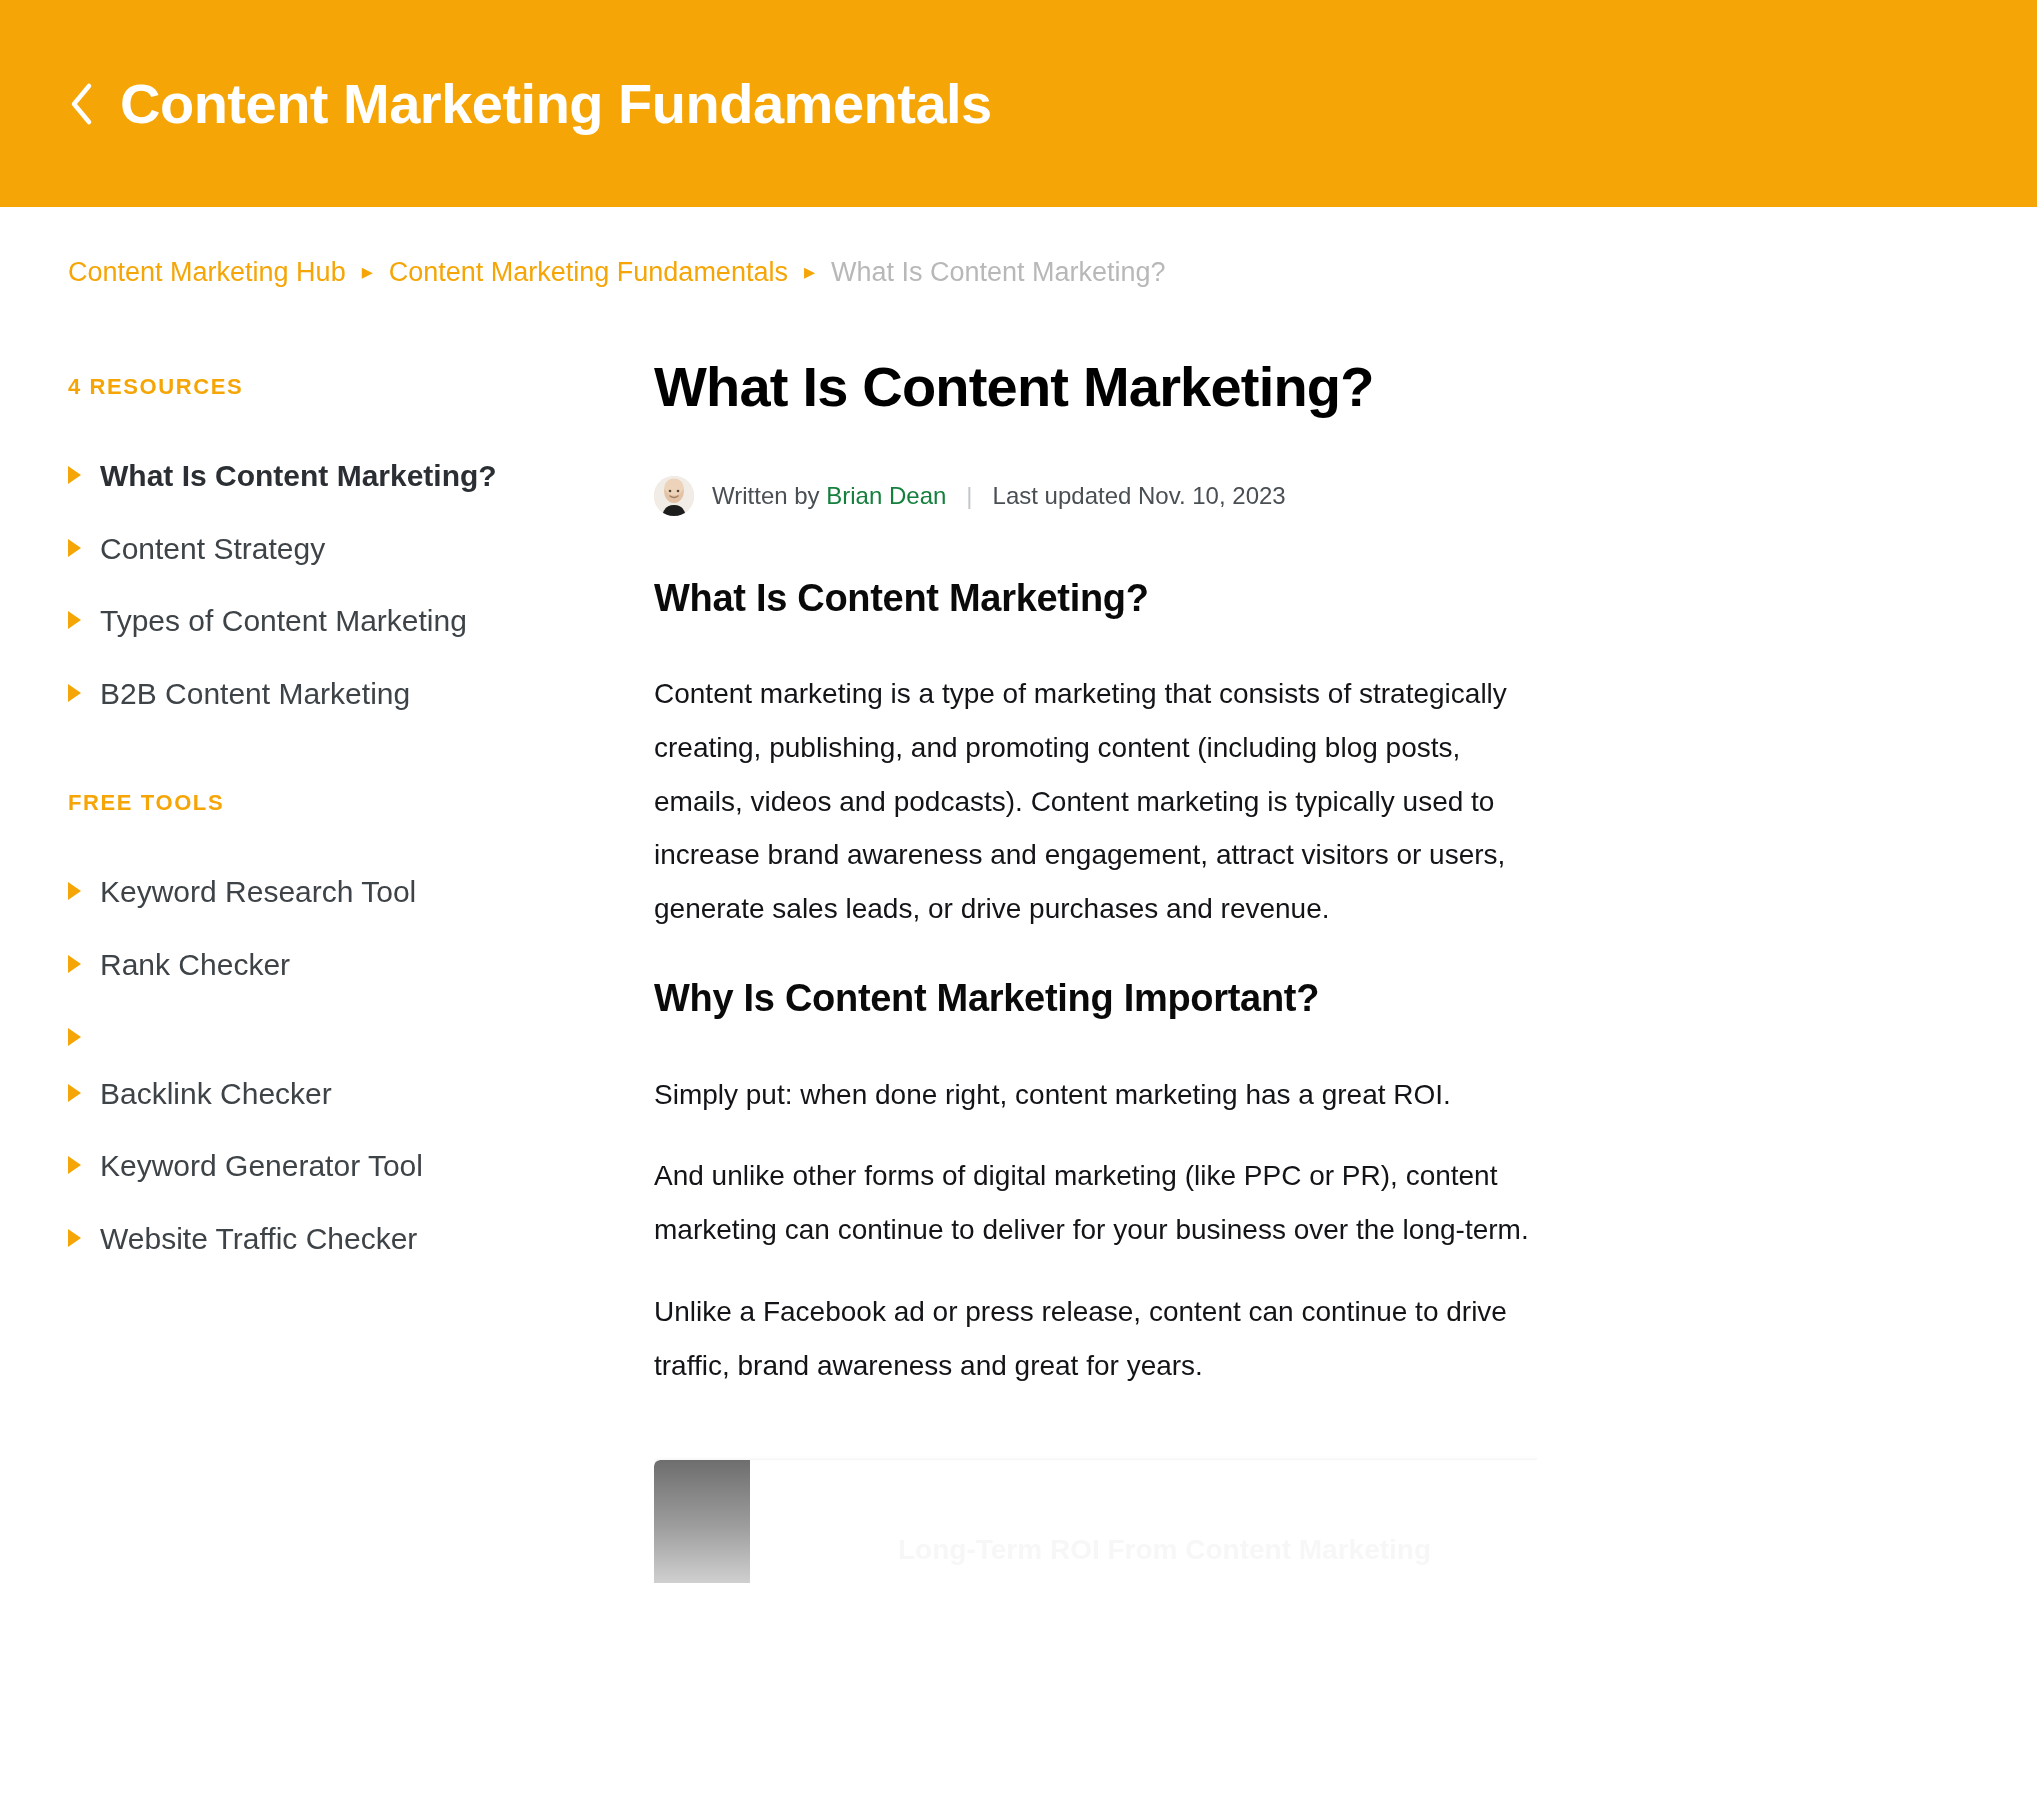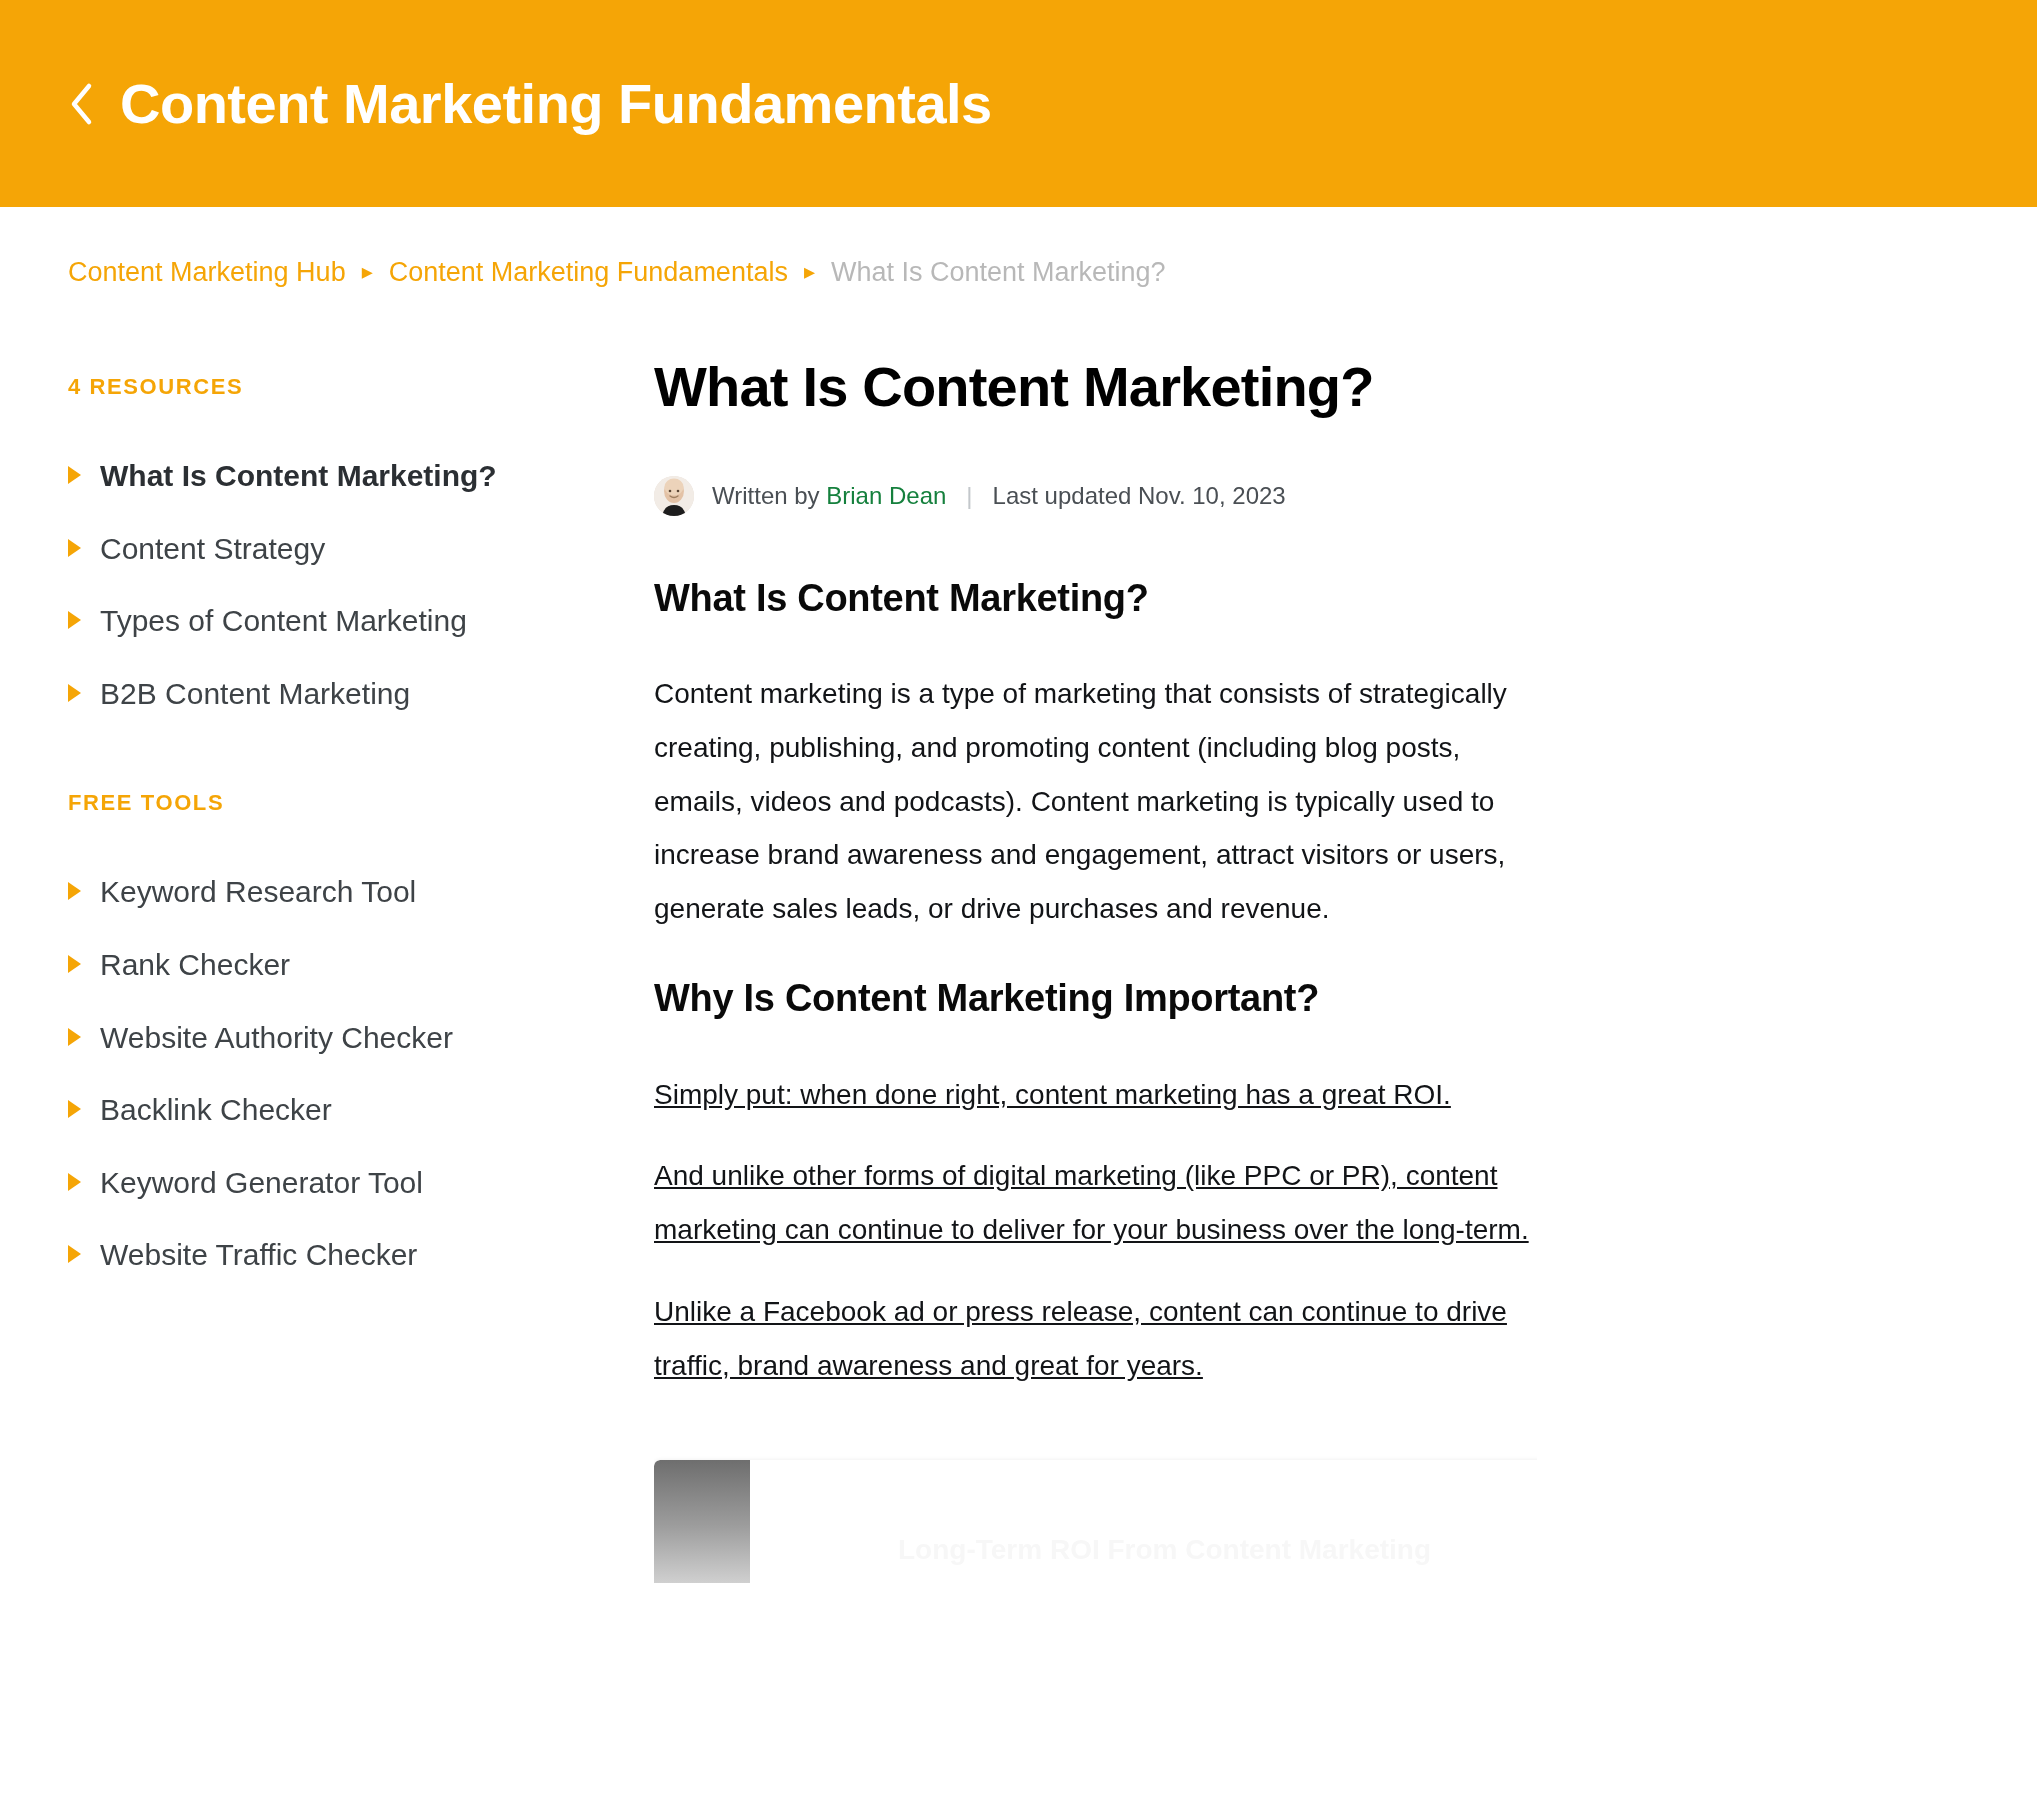--- a/index.html
+++ b/index.html
@@ -176,21 +176,21 @@
     line-height: 1.2;
   }
   h2.sec-head.spaced { margin-top: 40px; }
 
   p.body-par {
     font-size: 28px;
     line-height: 1.92;
     color: #121417;
     margin: 0 0 40px 0;
   }
-  p.body-par.tight { margin-bottom: 28px; text-decoration: underline; }
+  p.body-par.tight { margin-bottom: 28px; }
 
   
   .figure-wrap {
     margin-top: 62px;
     position: relative;
     height: 129px;
     overflow: hidden;
   }
   .figure-card {
     position: absolute;
@@ -276,21 +276,20 @@
         <li class="side-item">
           <span class="side-bullet"></span>
           <span class="side-label">Keyword Research Tool</span>
         </li>
         <li class="side-item">
           <span class="side-bullet"></span>
           <span class="side-label">Rank Checker</span>
         </li>
         <li class="side-item">
           <span class="side-bullet"></span>
-          <span class="side-label">Website Authority Checker</span>
         </li>
         <li class="side-item">
           <span class="side-bullet"></span>
           <span class="side-label">Backlink Checker</span>
         </li>
         <li class="side-item">
           <span class="side-bullet"></span>
           <span class="side-label">Keyword Generator Tool</span>
         </li>
         <li class="side-item">

